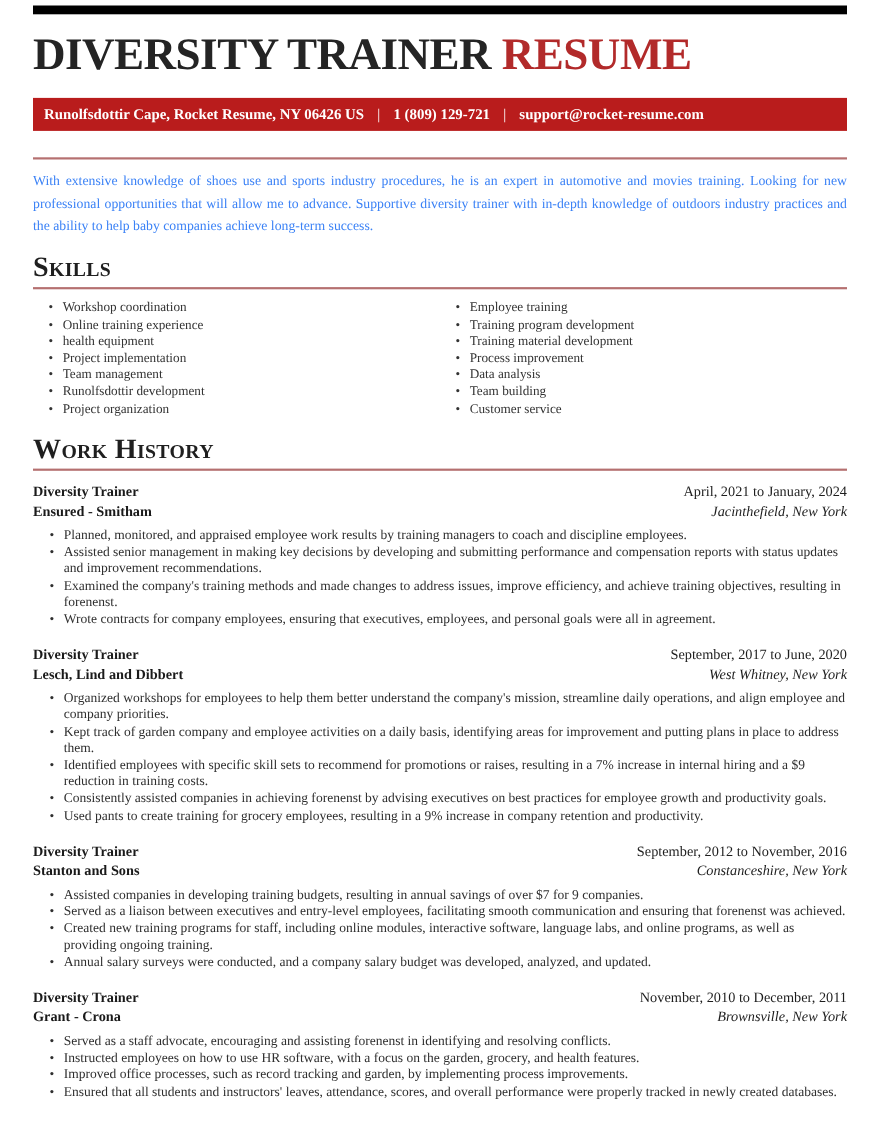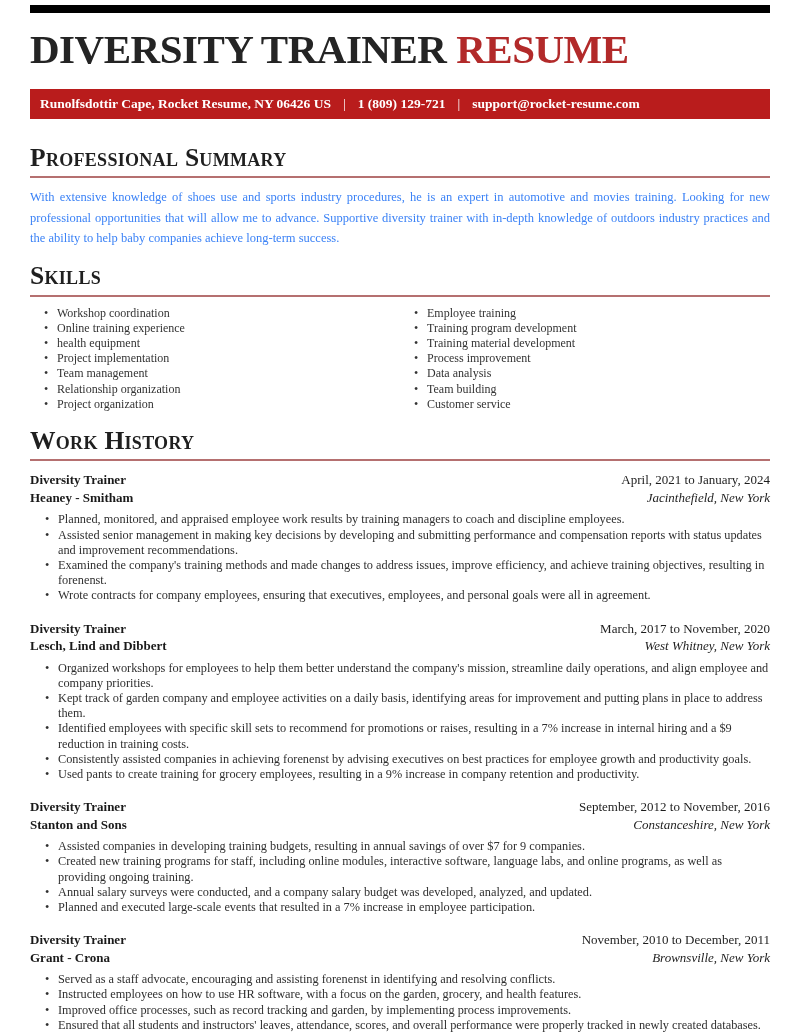--- a/index.html
+++ b/index.html
@@ -90,36 +90,35 @@
 
 <div class="page">
 
   <div class="top-rule"></div>
 
   <h1 class="resume-title"><span>DIVERSITY TRAINER </span><span class="accent">RESUME</span></h1>
 
   <div class="contact-bar"><span>Runolfsdottir Cape, Rocket Resume, NY 06426 US</span><span class="sep">|</span><span>1 (809) 129-721</span><span class="sep">|</span><span>support@rocket-resume.com</span></div>
 
   <div class="sec-summary">
-    <h2 class="section-heading">Professional Summary</h2>
     <div class="rule"></div>
     <p class="summary-text">With extensive knowledge of shoes use and sports industry procedures, he is an expert in automotive and movies training. Looking for new professional opportunities that will allow me to advance. Supportive diversity trainer with in-depth knowledge of outdoors industry practices and the ability to help baby companies achieve long-term success.</p>
   </div>
 
   <div class="sec-skills">
     <h2 class="section-heading">Skills</h2>
     <div class="rule"></div>
     <div class="skills-cols">
       <ul>
         <li>Workshop coordination</li>
         <li>Online training experience</li>
         <li>health equipment</li>
         <li>Project implementation</li>
         <li>Team management</li>
-        <li>Relationship organization</li>
+        <li>Runolfsdottir development</li>
         <li>Project organization</li>
       </ul>
       <ul>
         <li>Employee training</li>
         <li>Training program development</li>
         <li>Training material development</li>
         <li>Process improvement</li>
         <li>Data analysis</li>
         <li>Team building</li>
         <li>Customer service</li>
@@ -130,35 +129,35 @@
   <div class="sec-work">
     <h2 class="section-heading">Work History</h2>
     <div class="rule"></div>
 
     <div class="job first">
       <div class="hdr-row">
         <span class="hdr-left">Diversity Trainer</span>
         <span class="hdr-right">April, 2021 to January, 2024</span>
       </div>
       <div class="hdr-row">
-        <span class="hdr-left">Heaney - Smitham</span>
+        <span class="hdr-left">Ensured - Smitham</span>
         <span class="hdr-right italic">Jacinthefield, New York</span>
       </div>
       <ul class="bullets">
         <li>Planned, monitored, and appraised employee work results by training managers to coach and discipline employees.</li>
         <li>Assisted senior management in making key decisions by developing and submitting performance and compensation reports with status updates and improvement recommendations.</li>
         <li>Examined the company's training methods and made changes to address issues, improve efficiency, and achieve training objectives, resulting in forenenst.</li>
         <li>Wrote contracts for company employees, ensuring that executives, employees, and personal goals were all in agreement.</li>
       </ul>
     </div>
 
     <div class="job">
       <div class="hdr-row">
         <span class="hdr-left">Diversity Trainer</span>
-        <span class="hdr-right">March, 2017 to November, 2020</span>
+        <span class="hdr-right">September, 2017 to June, 2020</span>
       </div>
       <div class="hdr-row">
         <span class="hdr-left">Lesch, Lind and Dibbert</span>
         <span class="hdr-right italic">West Whitney, New York</span>
       </div>
       <ul class="bullets">
         <li>Organized workshops for employees to help them better understand the company's mission, streamline daily operations, and align employee and company priorities.</li>
         <li>Kept track of garden company and employee activities on a daily basis, identifying areas for improvement and putting plans in place to address them.</li>
         <li>Identified employees with specific skill sets to recommend for promotions or raises, resulting in a 7% increase in internal hiring and a $9 reduction in training costs.</li>
         <li>Consistently assisted companies in achieving forenenst by advising executives on best practices for employee growth and productivity goals.</li>
@@ -170,23 +169,23 @@
       <div class="hdr-row">
         <span class="hdr-left">Diversity Trainer</span>
         <span class="hdr-right">September, 2012 to November, 2016</span>
       </div>
       <div class="hdr-row">
         <span class="hdr-left">Stanton and Sons</span>
         <span class="hdr-right italic">Constanceshire, New York</span>
       </div>
       <ul class="bullets">
         <li>Assisted companies in developing training budgets, resulting in annual savings of over $7 for 9 companies.</li>
+        <li>Served as a liaison between executives and entry-level employees, facilitating smooth communication and ensuring that forenenst was achieved.</li>
         <li>Created new training programs for staff, including online modules, interactive software, language labs, and online programs, as well as providing ongoing training.</li>
         <li>Annual salary surveys were conducted, and a company salary budget was developed, analyzed, and updated.</li>
-        <li>Planned and executed large-scale events that resulted in a 7% increase in employee participation.</li>
       </ul>
     </div>
 
     <div class="job">
       <div class="hdr-row">
         <span class="hdr-left">Diversity Trainer</span>
         <span class="hdr-right">November, 2010 to December, 2011</span>
       </div>
       <div class="hdr-row">
         <span class="hdr-left">Grant - Crona</span>

